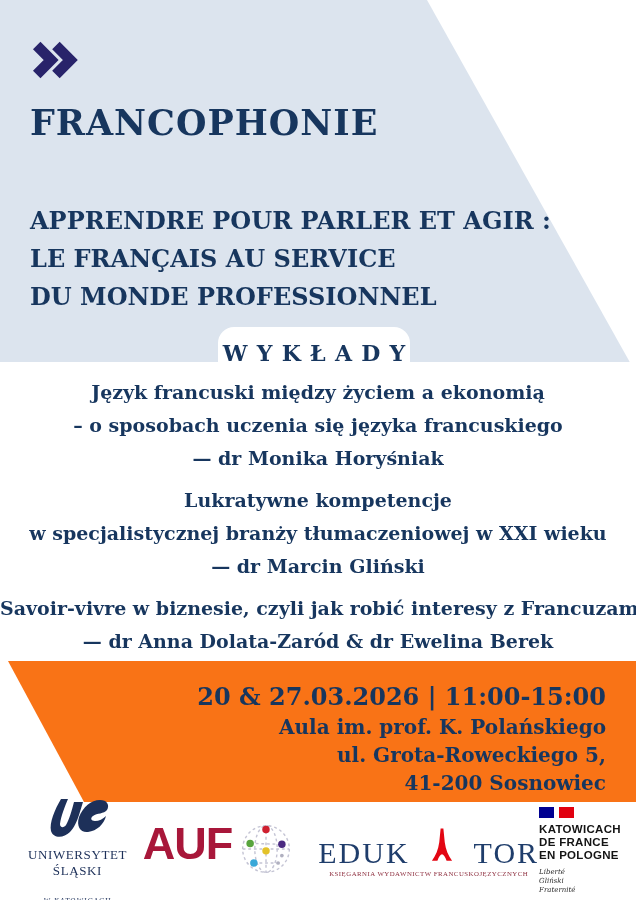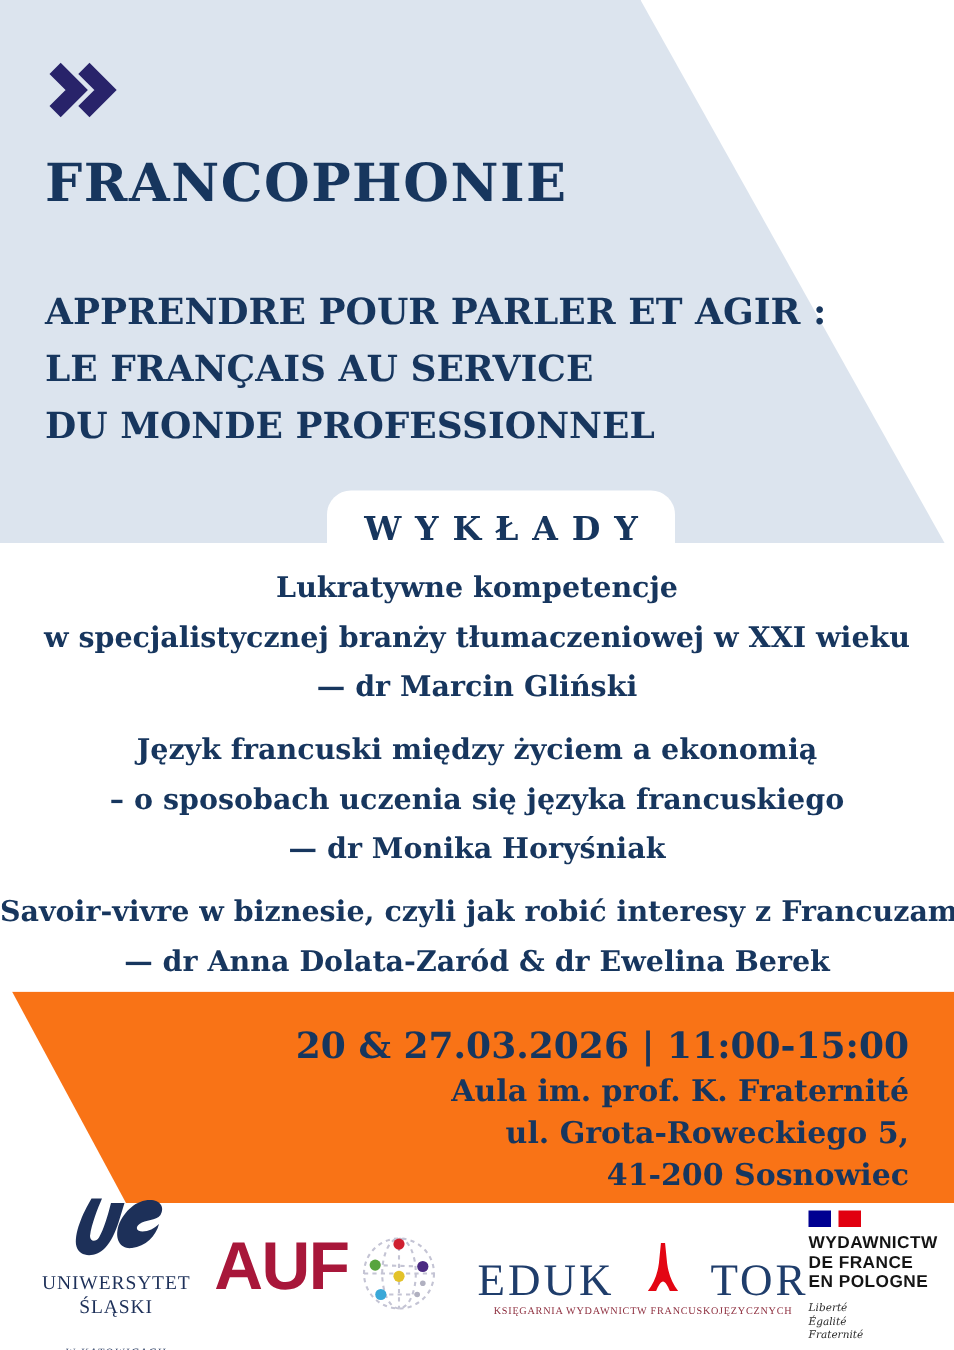--- a/index.html
+++ b/index.html
@@ -7,24 +7,24 @@
     position:relative;width:636px;height:900px;margin:0 auto;background:#ffffff;
     overflow:hidden;font-family:"DejaVu Serif",serif;
   }
   
   .top-section{position:absolute;left:0;top:0;width:636px;height:362px;background:#dce4ee;}
   .top-cut{position:absolute;left:427px;top:0;width:209px;height:362px;background:#ffffff;
     clip-path:polygon(0 0,100% 0,100% 100%,97% 100%);}
   .chevron{position:absolute;left:30px;top:40px;}
   .title{position:absolute;left:30px;top:102px;font-size:35px;font-weight:bold;
     color:#17365e;letter-spacing:1px;white-space:nowrap;}
-  .subtitle{position:absolute;left:30px;top:189px;font-size:24px;font-weight:bold;
+  .subtitle{position:absolute;left:30px;top:202px;font-size:24px;font-weight:bold;
     color:#17365e;line-height:38px;white-space:nowrap;}
   
-  .wyklady{position:absolute;left:218px;top:327px;width:232px;height:52px;background:#ffffff;
+  .wyklady{position:absolute;left:218px;top:327px;width:192px;height:52px;background:#ffffff;
     border-radius:16px;display:flex;align-items:center;justify-content:center;
     font-size:22px;font-weight:bold;color:#17365e;letter-spacing:0.42em;text-indent:0.42em;}
   
   .lectures{position:absolute;left:0;top:376px;width:636px;text-align:center;
     color:#17365e;font-weight:bold;font-size:19px;line-height:33px;}
   .lecture{margin:0 0 9px 0;}
   .lecture-line{white-space:nowrap;}
   
   .event-band{position:absolute;left:0;top:661px;width:636px;height:141px;background:#f97316;
     clip-path:polygon(8px 0,100% 0,100% 100%,84px 100%);
@@ -74,38 +74,38 @@
       <div class="subtitle-line">APPRENDRE POUR PARLER ET AGIR :</div>
       <div class="subtitle-line">LE FRANÇAIS AU SERVICE</div>
       <div class="subtitle-line">DU MONDE PROFESSIONNEL</div>
     </div>
   </div>
 
   <div class="wyklady">WYKŁADY</div>
 
   <div class="lectures">
     <div class="lecture">
+      <div class="lecture-line">Język francuski między życiem a ekonomią</div>
+      <div class="lecture-line">– o sposobach uczenia się języka francuskiego</div>
+      <div class="lecture-line">— dr Monika Horyśniak</div>
+    </div>
+    <div class="lecture">
       <div class="lecture-line">Lukratywne kompetencje</div>
       <div class="lecture-line">w specjalistycznej branży tłumaczeniowej w XXI wieku</div>
       <div class="lecture-line">— dr Marcin Gliński</div>
-    </div>
-    <div class="lecture">
-      <div class="lecture-line">Język francuski między życiem a ekonomią</div>
-      <div class="lecture-line">– o sposobach uczenia się języka francuskiego</div>
-      <div class="lecture-line">— dr Monika Horyśniak</div>
     </div>
     <div class="lecture">
       <div class="lecture-line">Savoir-vivre w biznesie, czyli jak robić interesy z Francuzami</div>
       <div class="lecture-line">— dr Anna Dolata-Zaród &amp; dr Ewelina Berek</div>
     </div>
   </div>
 
   <div class="event-band">
     <div class="event-datetime">20 &amp; 27.03.2026 | 11:00-15:00</div>
-    <div class="event-line">Aula im. prof. K. Fraternité</div>
+    <div class="event-line">Aula im. prof. K. Polańskiego</div>
     <div class="event-line">ul. Grota-Roweckiego 5,</div>
     <div class="event-line">41-200 Sosnowiec</div>
   </div>
 
   <div class="logos">
 
     <div class="logo-us">
       <span>
         <svg width="74" height="44" viewBox="0 0 72 44">
           <path fill="#1d3059" d="M20 2 C14 12 8 26 10 34 C12 41 22 42 29 35 C33 31 36 24 38 18 L42 5 L33 5 C31 13 28 23 25 28 C23 31 19 31 19 27 C20 19 24 9 27 2 Z"></path>
@@ -147,25 +147,25 @@
       <div class="edu-sub">KSIĘGARNIA WYDAWNICTW FRANCUSKOJĘZYCZNYCH</div>
     </div>
 
     <div class="logo-embassy">
       <div class="emb-flag">
         <div class="b"></div>
           <div class="g"></div>
           <div class="r"></div>
       </div>
       <div class="emb-lines">
-        <div>WYDAWNICTW</div>
+        <div>KATOWICACH</div>
         <div>DE FRANCE</div>
         <div>EN POLOGNE</div>
       </div>
       <div class="emb-motto">
         <div>Liberté</div>
-        <div>Égalité</div>
+        <div>Gliński</div>
         <div>Fraternité</div>
       </div>
     </div>
 
   </div>
 </div>
 
 </body></html>

